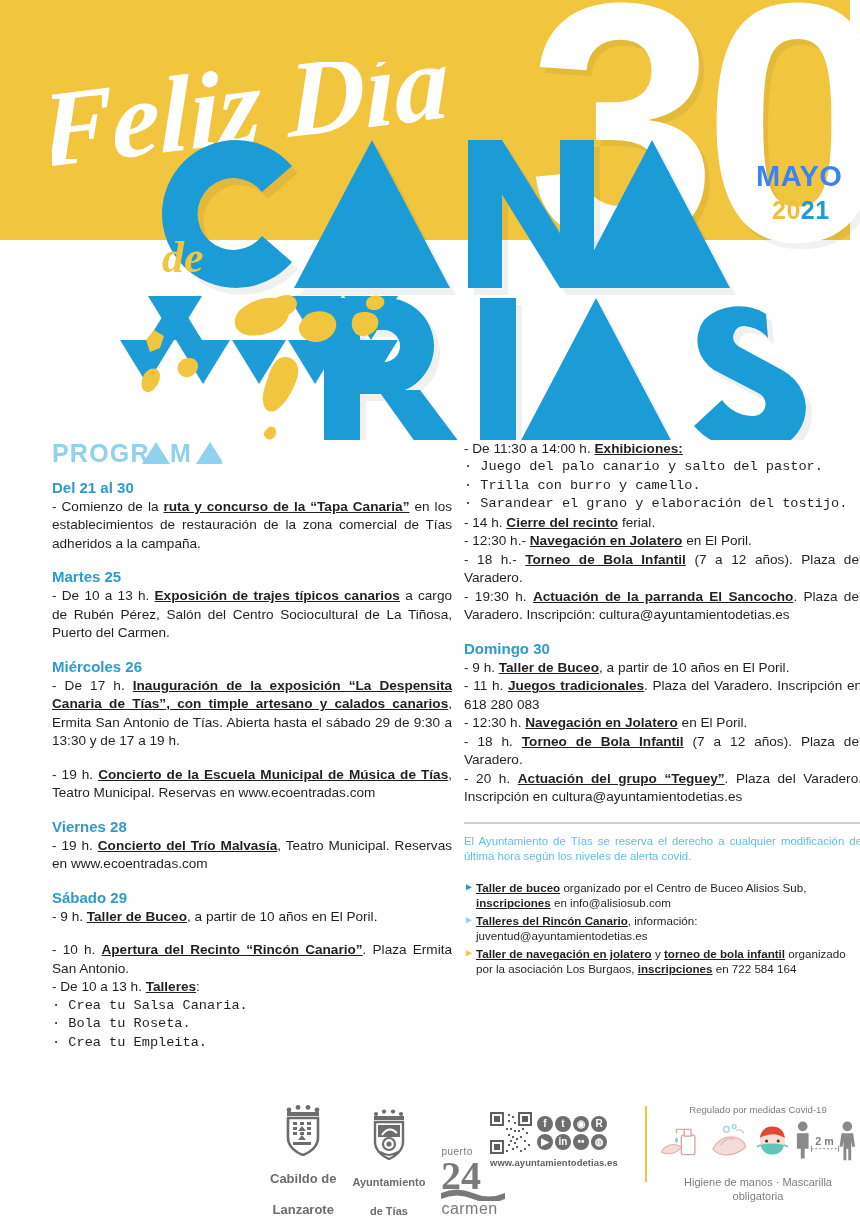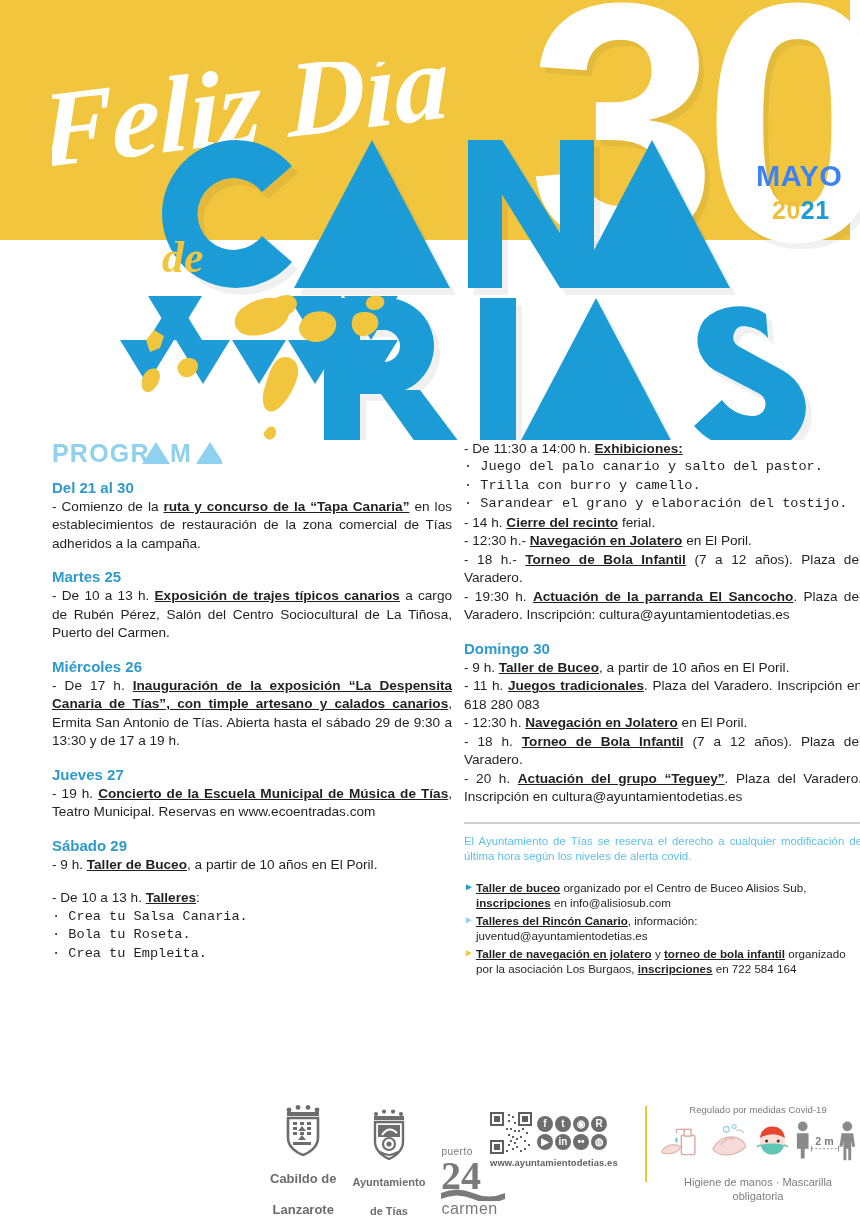--- a/index.html
+++ b/index.html
@@ -224,28 +224,32 @@
           </div>
           <div class="blk">
             <div class="dayhead">Martes 25</div>
             <p class="ln">- De 10 a 13 h. <b>Exposición de trajes típicos canarios</b> a cargo de Rubén Pérez, Salón del Centro Sociocultural de La Tiñosa, Puerto del Carmen.</p>
           </div>
           <div class="blk">
             <div class="dayhead">Miércoles 26</div>
             <p class="ln">- De 17 h. <b>Inauguración de la exposición “La Despensita Canaria de Tías”, con timple artesano y calados canarios</b>, Ermita San Antonio de Tías. Abierta hasta el sábado 29 de 9:30 a 13:30 y de 17 a 19 h.</p>
           </div>
           <div class="blk">
-            <div class="dayhead">Jueves 27</div>
             <p class="ln">- 19 h. <b>Concierto de la Escuela Municipal de Música de Tías</b>, Teatro Municipal. Reservas en www.ecoentradas.com</p>
+          </div>
+          <div class="blk">
+            <div class="dayhead">Viernes 28</div>
+            <p class="ln">- 19 h. <b>Concierto del Trío Malvasía</b>, Teatro Municipal. Reservas en www.ecoentradas.com</p>
           </div>
           <div class="blk">
             <div class="dayhead">Sábado 29</div>
             <p class="ln">- 9 h. <b>Taller de Buceo</b>, a partir de 10 años en El Poril.</p>
           </div>
           <div class="blk">
+            <p class="ln">- 10 h. <b>Apertura del Recinto “Rincón Canario”</b>. Plaza Ermita San Antonio.</p>
             <p class="ln">- De 10 a 13 h. <b>Talleres</b>:</p>
             <p class="ln nj sub">· Crea tu Salsa Canaria.</p>
             <p class="ln nj sub">· Bola tu Roseta.</p>
             <p class="ln nj sub">· Crea tu Empleita.</p>
           </div>
         </div>
     </div>
 
     <div class="col col-right">
       <div id="right-blocks">

